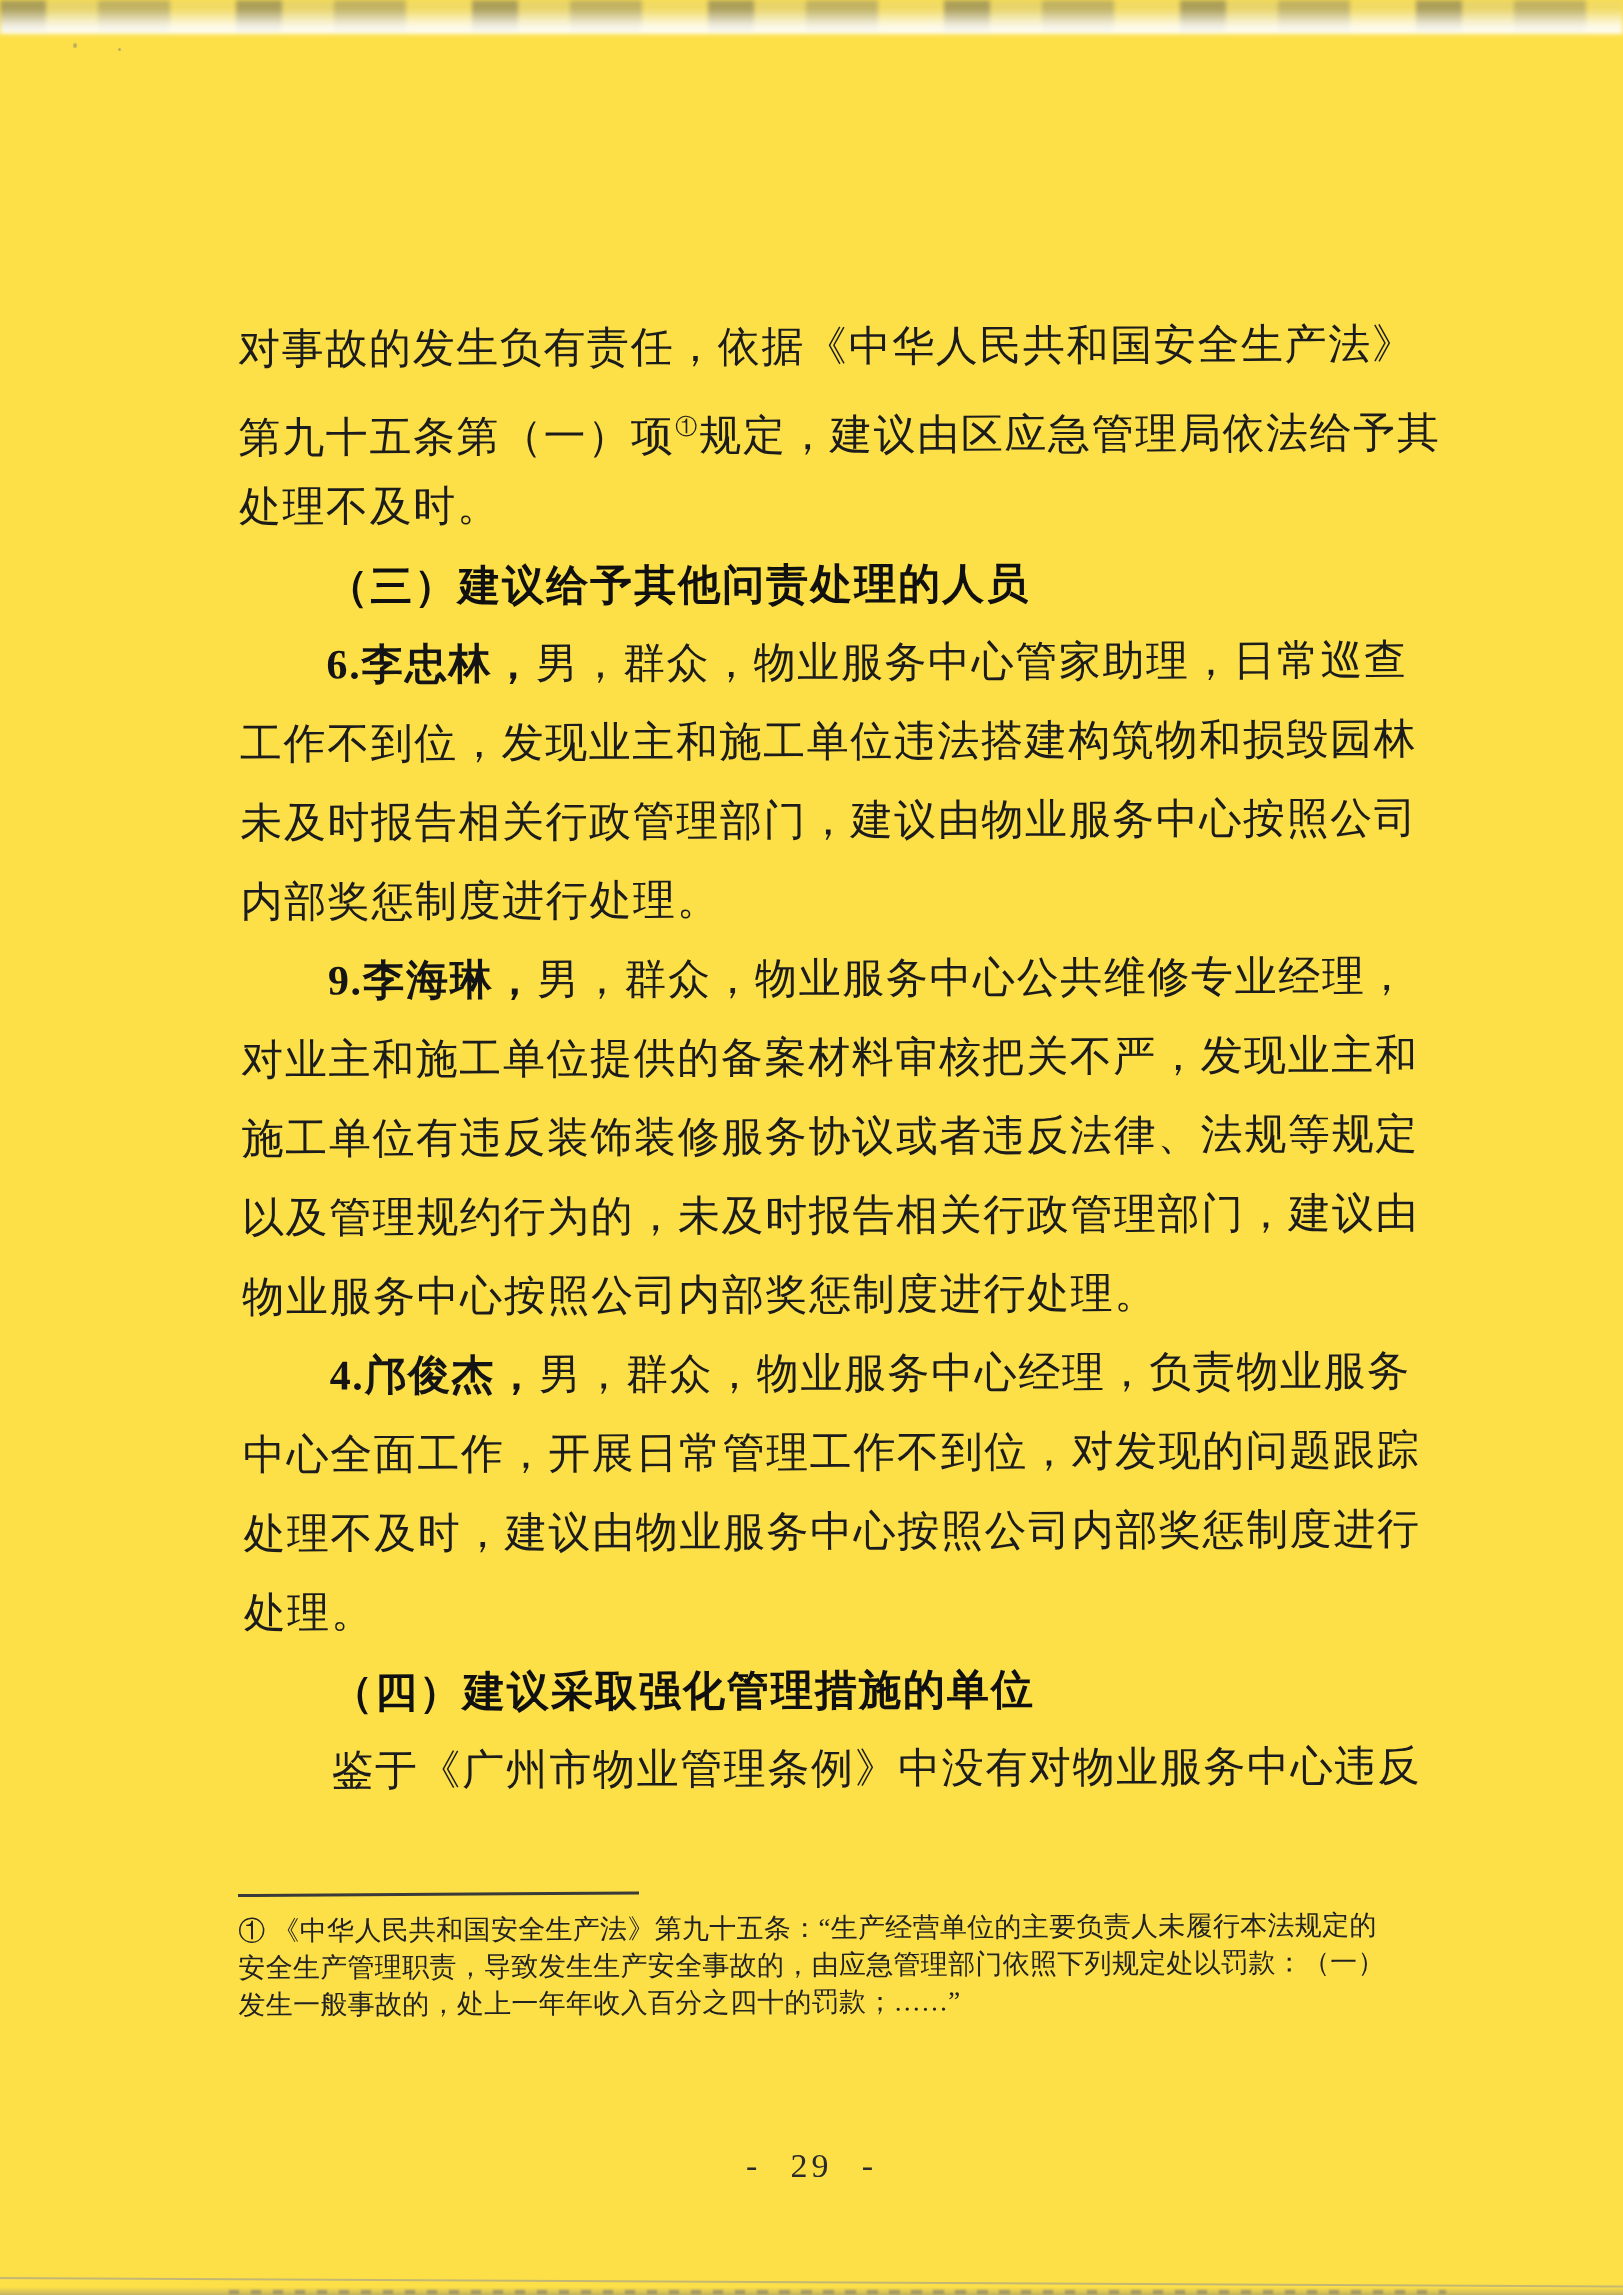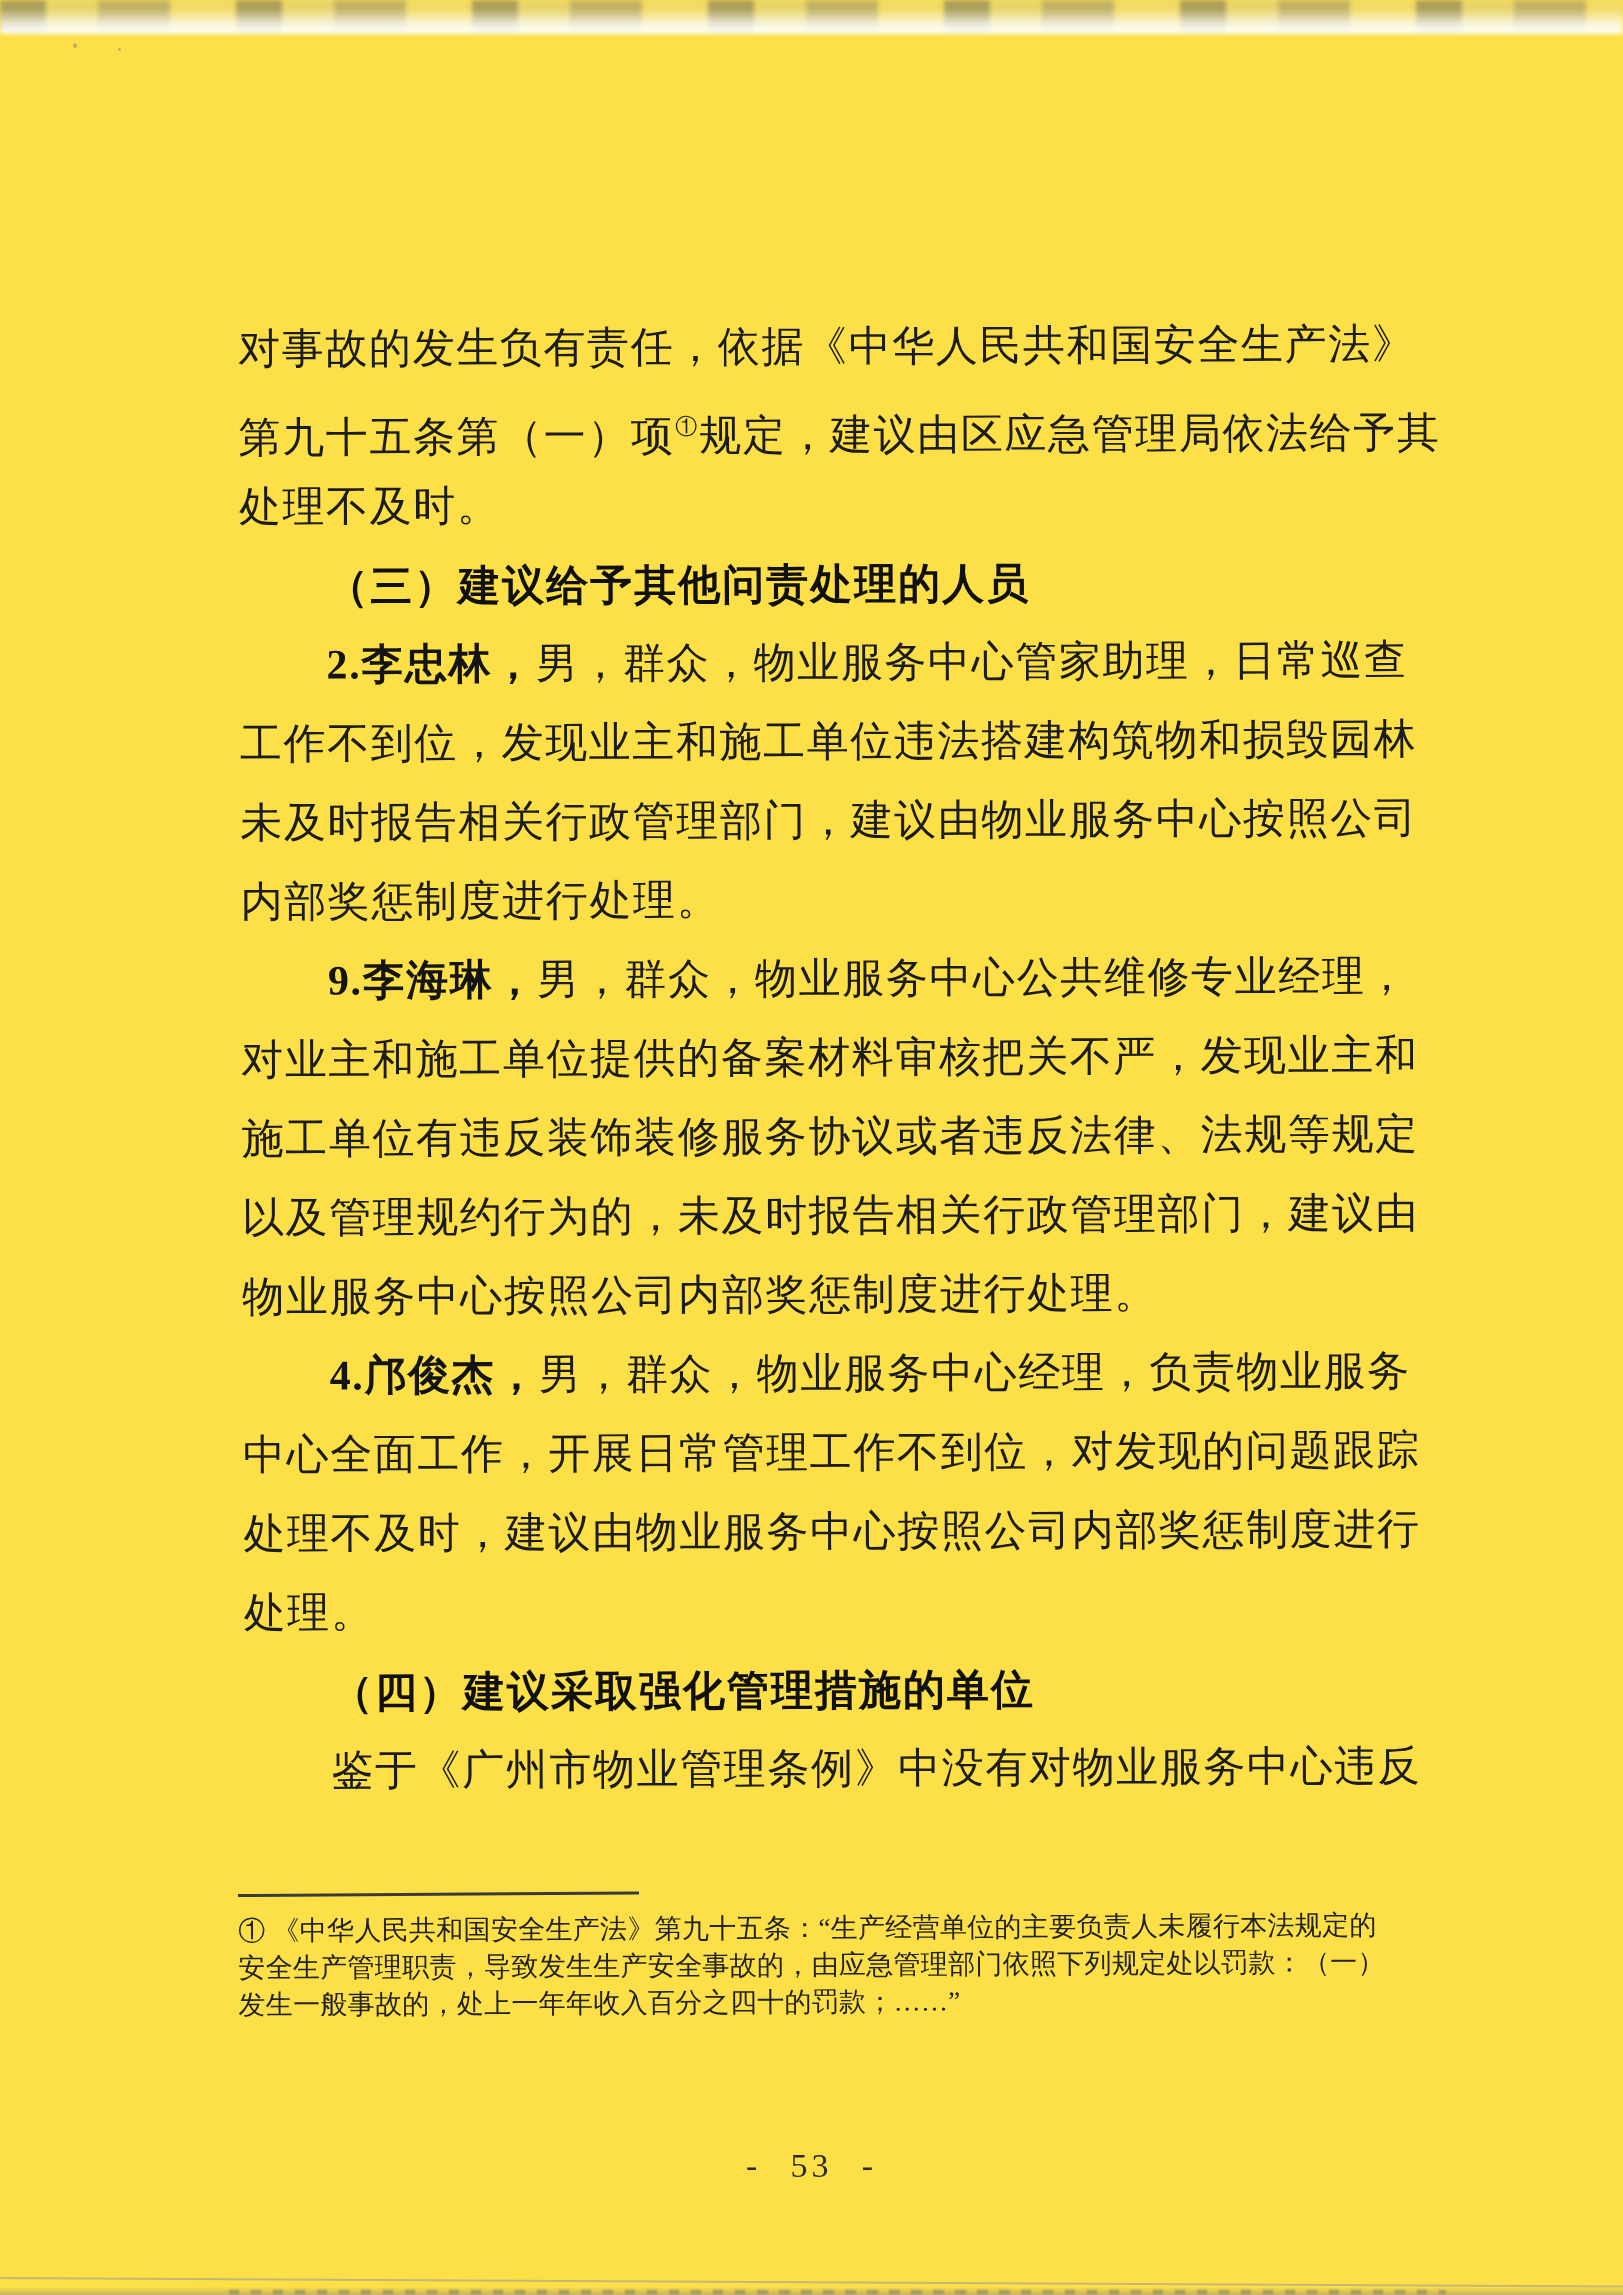--- a/index.html
+++ b/index.html
@@ -84,21 +84,21 @@
 
   <div class="scan-band-top"></div>
   <div class="speck s1"></div>
   <div class="speck s2"></div>
 
   <div class="content" id="body-lines">
       <div class="line"><span class="seg">对事故的发生负有责任，依据《中华人民共和国安全生产法》</span></div>
       <div class="line"><span class="seg">第九十五条第（一）项</span><sup class="seg fnref">①</sup><span class="seg">规定，建议由区应急管理局依法给予其</span></div>
       <div class="line"><span class="seg">处理不及时。</span></div>
       <div class="line ind"><span class="seg hd">（三）建议给予其他问责处理的人员</span></div>
-      <div class="line ind"><span class="seg b">2.李忠林，</span><span class="seg">男，群众，物业服务中心管家助理，日常巡查</span></div>
+      <div class="line ind"><span class="seg b">6.李忠林，</span><span class="seg">男，群众，物业服务中心管家助理，日常巡查</span></div>
       <div class="line"><span class="seg">工作不到位，发现业主和施工单位违法搭建构筑物和损毁园林</span></div>
       <div class="line"><span class="seg">未及时报告相关行政管理部门，建议由物业服务中心按照公司</span></div>
       <div class="line"><span class="seg">内部奖惩制度进行处理。</span></div>
       <div class="line ind"><span class="seg b">9.李海琳，</span><span class="seg">男，群众，物业服务中心公共维修专业经理，</span></div>
       <div class="line"><span class="seg">对业主和施工单位提供的备案材料审核把关不严，发现业主和</span></div>
       <div class="line"><span class="seg">施工单位有违反装饰装修服务协议或者违反法律、法规等规定</span></div>
       <div class="line"><span class="seg">以及管理规约行为的，未及时报告相关行政管理部门，建议由</span></div>
       <div class="line"><span class="seg">物业服务中心按照公司内部奖惩制度进行处理。</span></div>
       <div class="line ind"><span class="seg b">4.邝俊杰，</span><span class="seg">男，群众，物业服务中心经理，负责物业服务</span></div>
       <div class="line"><span class="seg">中心全面工作，开展日常管理工作不到位，对发现的问题跟踪</span></div>
@@ -108,20 +108,20 @@
       <div class="line ind"><span class="seg">鉴于《广州市物业管理条例》中没有对物业服务中心违反</span></div>
     </div>
 
   <div class="footnote-sep"></div>
   <div class="footnotes" id="footnote-lines">
       <div class="fline"><span class="seg">① 《中华人民共和国安全生产法》第九十五条：“生产经营单位的主要负责人未履行本法规定的</span></div>
       <div class="fline"><span class="seg">安全生产管理职责，导致发生生产安全事故的，由应急管理部门依照下列规定处以罚款：（一）</span></div>
       <div class="fline"><span class="seg">发生一般事故的，处上一年年收入百分之四十的罚款；……”</span></div>
     </div>
 
-  <div class="page-number">- 53 -</div>
+  <div class="page-number">- 29 -</div>
 
   <div class="scan-line-bottom"></div>
   <div class="scan-band-bottom"></div>
   <div class="scan-noise-bottom"></div>
 
 </div>
 
 
 </body></html>

